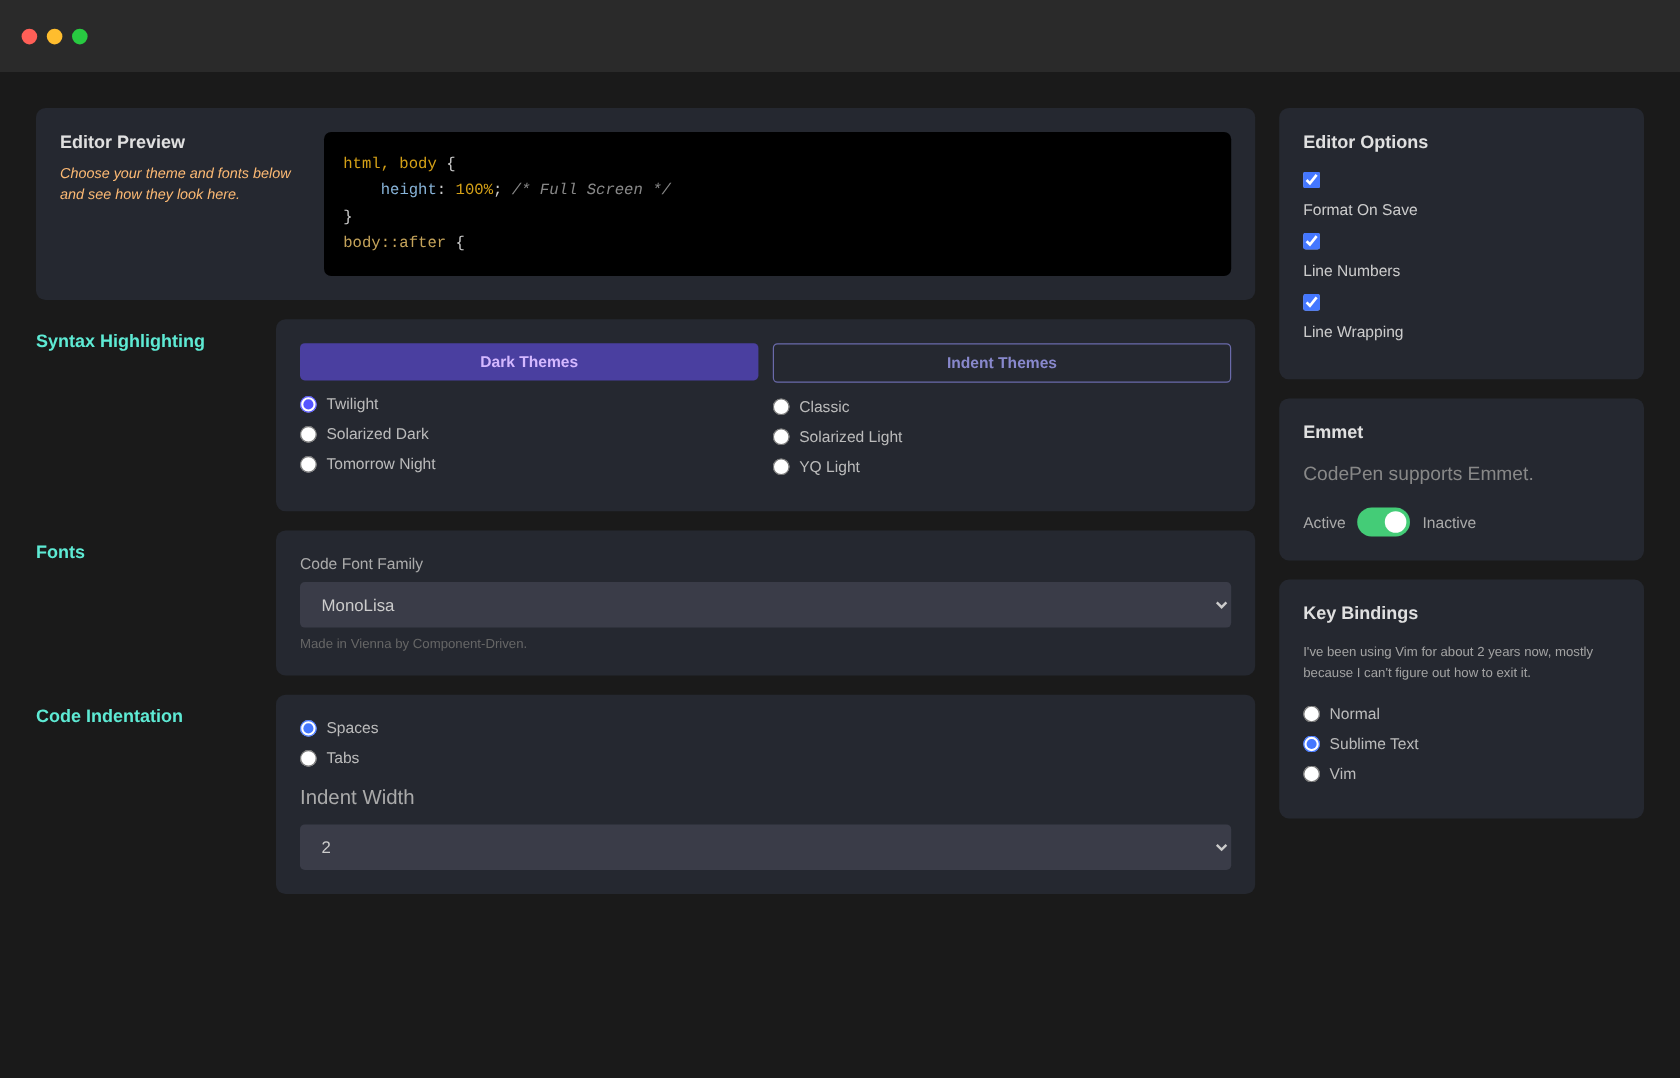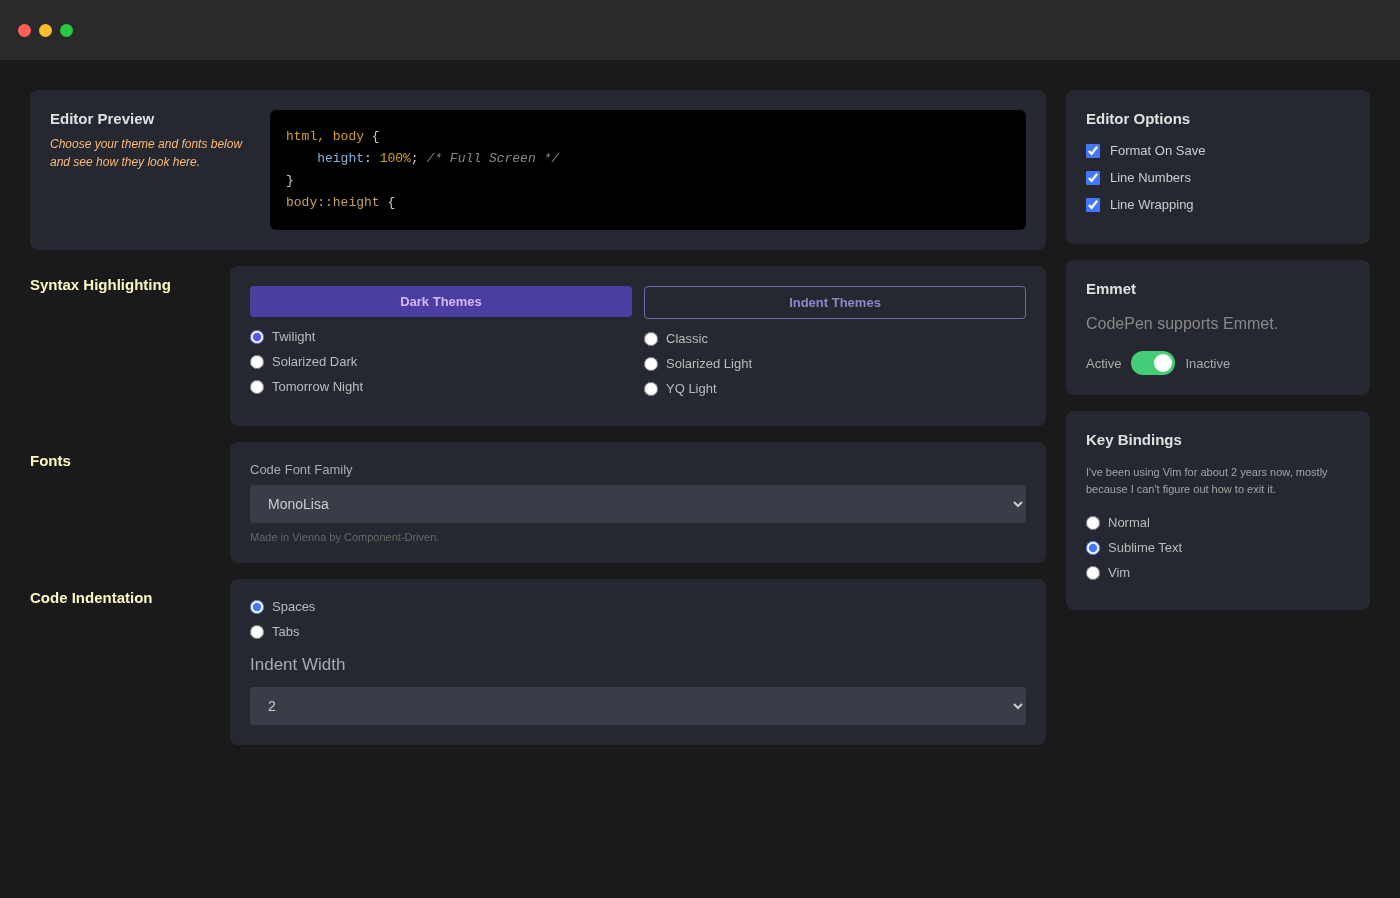--- a/index.html
+++ b/index.html
@@ -62,21 +62,21 @@
     }
 
     .section-label {
       width: 200px;
       flex-shrink: 0;
       padding-top: 10px;
     }
     .section-label h2 {
       font-size: 15px;
       font-weight: 600;
-      color: #fef9c3;
+      color: #5eead4;
     }
 
     .section-content {
       flex: 1;
       background: #252830;
       border-radius: 8px;
       padding: 20px;
       min-width: 0;
     }
 
@@ -208,25 +208,25 @@
     }
     .right-card h2 {
       font-size: 15px;
       font-weight: 600;
       color: #e0e0e0;
       margin-bottom: 16px;
     }
 
     .checkbox-option {
       display: flex;
-      align-items: center;
       gap: 10px;
       margin-bottom: 12px;
       font-size: 13px;
       color: #ccc;
+      flex-direction: column;
     }
     .checkbox-option input[type="checkbox"] {
       accent-color: #4477ff;
       width: 14px;
       height: 14px;
     }
 
     
     .emmet-desc {
       font-size: 16px;
@@ -312,21 +312,21 @@
 
     <div class="editor-preview-section">
       <div class="editor-preview-label">
         <h2>Editor Preview</h2>
         <p>Choose your theme and fonts below and see how they look here.</p>
       </div>
       <div class="editor-preview-code">
         <div><span class="code-tag">html, body</span> {</div>
         <div>&nbsp;&nbsp;&nbsp;&nbsp;<span class="code-prop">height</span>: <span class="code-val">100%</span>; <span class="code-comment">/* Full Screen */</span></div>
         <div>}</div>
-        <div><span class="code-selector">body::height</span> {</div>
+        <div><span class="code-selector">body::after</span> {</div>
       </div>
     </div>
 
     <div class="section syntax-section">
       <div class="section-label">
         <h2>Syntax Highlighting</h2>
       </div>
       <div class="section-content">
         <div class="themes-container">
 

